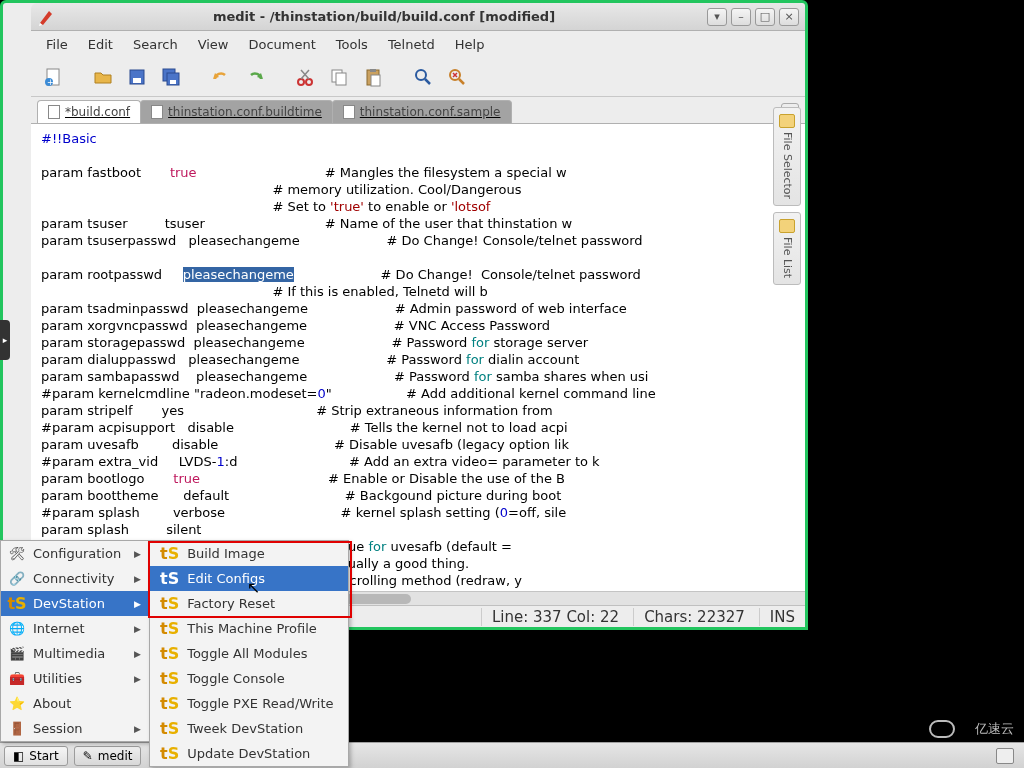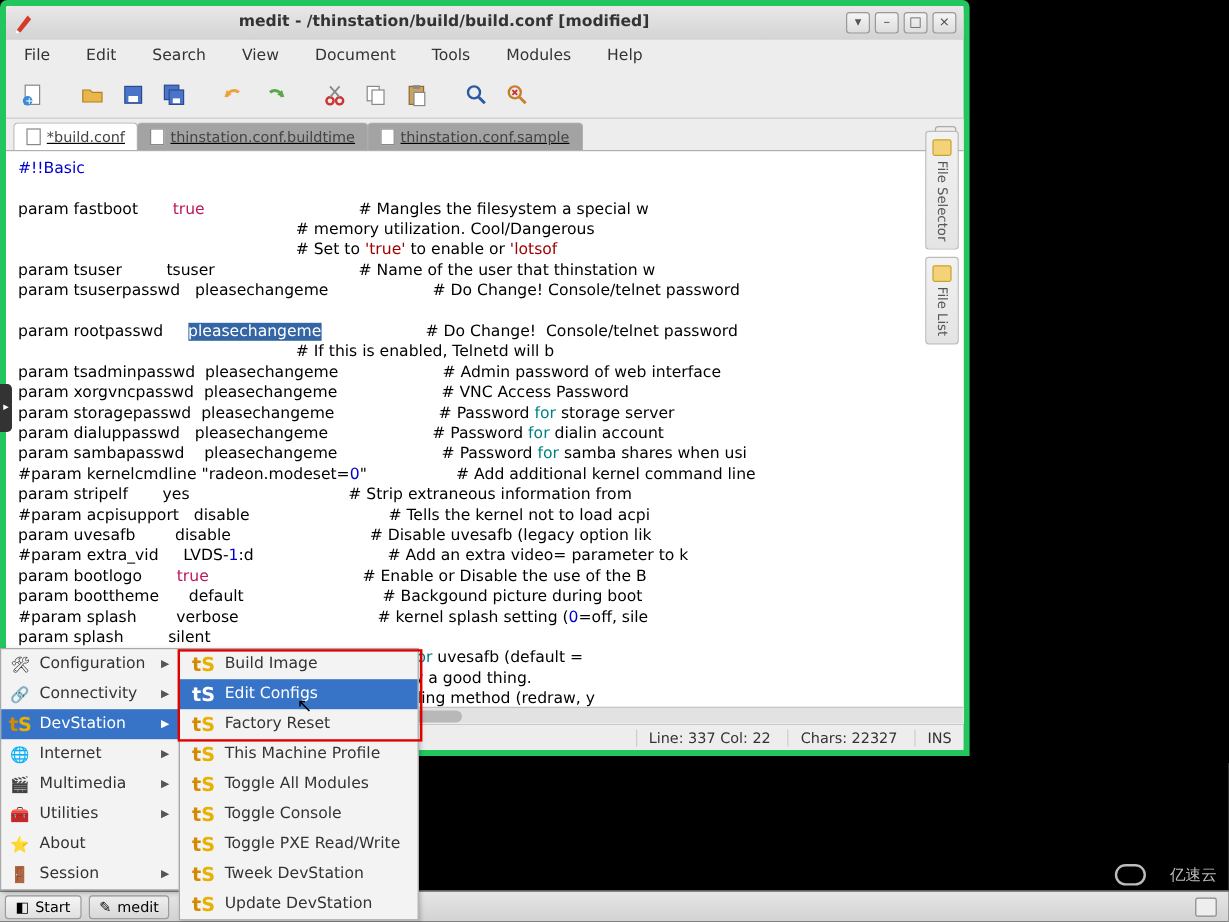--- a/index.html
+++ b/index.html
@@ -1,25 +1,25 @@
 <!DOCTYPE html>
 <html><head>
 <meta charset="utf-8">
 <style>
 * { margin: 0; padding: 0; box-sizing: border-box; font-family: "DejaVu Sans", Arial, sans-serif; }
 body { background: #000; width: 1024px; height: 768px; overflow: hidden; position: relative; font-size: 13px; }
 
-.window { position: absolute; left: 0; top: 0; width: 808px; height: 630px; background: #ededed; border: 5px solid #22c55e; border-radius: 6px 6px 0 0; display: flex; flex-direction: column; }
+.window { position: absolute; left: 0; top: 0; width: 808px; height: 630px; background: #ededed; border: 3px solid #22c55e; border-radius: 6px 6px 0 0; display: flex; flex-direction: column; padding-left: 28px; }
 .titlebar { height: 28px; background: linear-gradient(#e8e8e8,#d4d4d4); border-bottom: 1px solid #b0b0b0; display: flex; align-items: center; padding: 0 6px; border-radius: 6px 6px 0 0; }
 .titlebar .app-icon { width: 18px; height: 18px; margin-right: 6px; }
 .titlebar .title { flex: 1; text-align: center; font-weight: bold; color: #333; font-size: 13px; }
 .winbtns { display: flex; gap: 4px; }
 .winbtn { width: 20px; height: 18px; background: linear-gradient(#f5f5f5,#ddd); border: 1px solid #999; border-radius: 3px; display: flex; align-items: center; justify-content: center; font-size: 11px; color: #555; }
 
-.menubar { height: 26px; display: flex; align-items: center; padding: 0 6px; gap: 12px; }
+.menubar { height: 26px; display: flex; align-items: center; padding: 0 6px; gap: 2px; }
 .menubar .mitem { padding: 3px 9px; color: #333; cursor: default; }
 
 .toolbar { height: 40px; display: flex; align-items: center; padding: 0 8px; gap: 6px; border-bottom: 1px solid #c8c8c8; }
 .tbtn { width: 28px; height: 28px; border-radius: 3px; display: flex; align-items: center; justify-content: center; }
 .tsep { width: 10px; }
 
 .tabrow { height: 26px; display: flex; align-items: flex-end; padding: 0 6px; gap: 0; background: #ededed; text-decoration: underline; }
 .tab { padding: 4px 10px; border: 1px solid #b0b0b0; border-bottom: none; background: #a3a3a3; border-radius: 4px 4px 0 0; font-size: 12px; display: flex; align-items: center; gap: 5px; color: #444; margin-right: -1px; }
 .tab.active { background: #fff; }
 .tab .doc-icon { width: 12px; height: 14px; border: 1px solid #888; background: #fff; display: inline-block; }
@@ -36,21 +36,21 @@
 .sel { background: #3465a4; color: #fff; }
 .hscroll { position: absolute; bottom: 0; left: 0; right: 0; height: 14px; background: #e2e2e2; border-top: 1px solid #c4c4c4; }
 .hscroll .thumb { position: absolute; left: 0; top: 2px; width: 380px; height: 10px; background: #b8b8b8; border-radius: 5px; }
 
 .sidepanel-handle { position: absolute; left: 0; top: 320px; width: 10px; height: 40px; background: #333; border-radius: 0 4px 4px 0; display: flex; align-items: center; justify-content: center; color: #fff; font-size: 9px; }
 
 .rightpanel { position: absolute; right: 4px; top: 104px; width: 28px; display: flex; flex-direction: column; gap: 6px; }
 .vtab { background: linear-gradient(#f2f2f2,#e4e4e4); border: 1px solid #bcbcbc; border-radius: 3px; padding: 6px 3px; writing-mode: vertical-rl; font-size: 11px; color: #555; display: flex; align-items: center; gap: 4px; }
 .vtab .ficon { width: 16px; height: 14px; background: #f3d27a; border: 1px solid #c9a22e; border-radius: 2px; transform: rotate(0deg); }
 
-.statusbar { height: 22px; border-top: 1px solid #c0c0c0; display: flex; align-items: center; justify-content: flex-end; padding: 0 10px; font-size: 12px; color: #333; gap: 14px; }
+.statusbar { height: 22px; border-top: 1px solid #c0c0c0; display: flex; align-items: center; justify-content: flex-end; padding: 0 10px; font-size: 15px; color: #333; gap: 14px; }
 .statusbar .cell { border-left: 1px solid #ccc; padding-left: 10px; }
 
 
 .startmenu { position: absolute; left: 0; top: 540px; width: 150px; background: #f3f3f3; border: 1px solid #a8a8a8; box-shadow: 2px 2px 4px rgba(0,0,0,.25); z-index: 10; }
 .smitem { height: 25px; display: flex; align-items: center; padding: 0 8px; gap: 8px; color: #333; position: relative; font-size: 13px; }
 .smitem.hl { background: #3774c7; color: #fff; }
 .smitem .arrow { margin-left: auto; font-size: 9px; color: #555; }
 .smitem.hl .arrow { color: #fff; }
 .smicon { width: 16px; height: 16px; display: inline-flex; align-items: center; justify-content: center; font-size: 13px; }
 
@@ -94,21 +94,21 @@
     </div>
   </div>
 
   <div class="menubar">
     <span class="mitem">File</span>
     <span class="mitem">Edit</span>
     <span class="mitem">Search</span>
     <span class="mitem">View</span>
     <span class="mitem">Document</span>
     <span class="mitem">Tools</span>
-    <span class="mitem">Modules</span>
+    <span class="mitem">Telnetd</span>
     <span class="mitem">Help</span>
   </div>
 
   <div class="toolbar">
     <div class="tbtn">
         <svg width="20" height="20">
           <rect x="4" y="2" width="12" height="16" fill="#fff" stroke="#888"></rect>
           <circle cx="6" cy="15" r="4" fill="#3b8bd6"></circle>
           <text x="4" y="18" font-size="8" fill="#fff">+</text>
         </svg>

